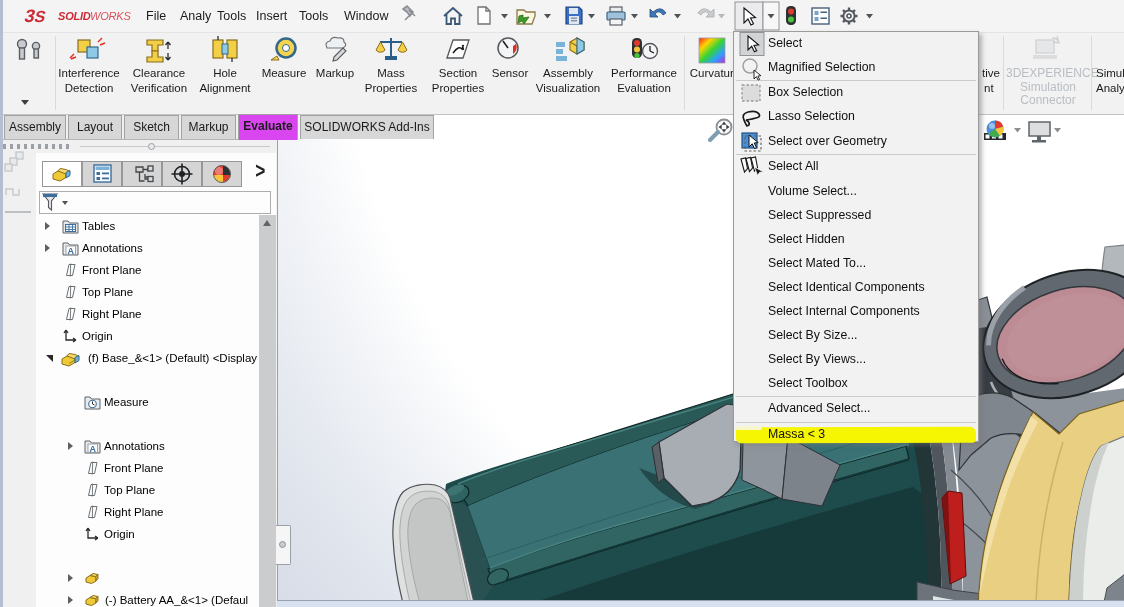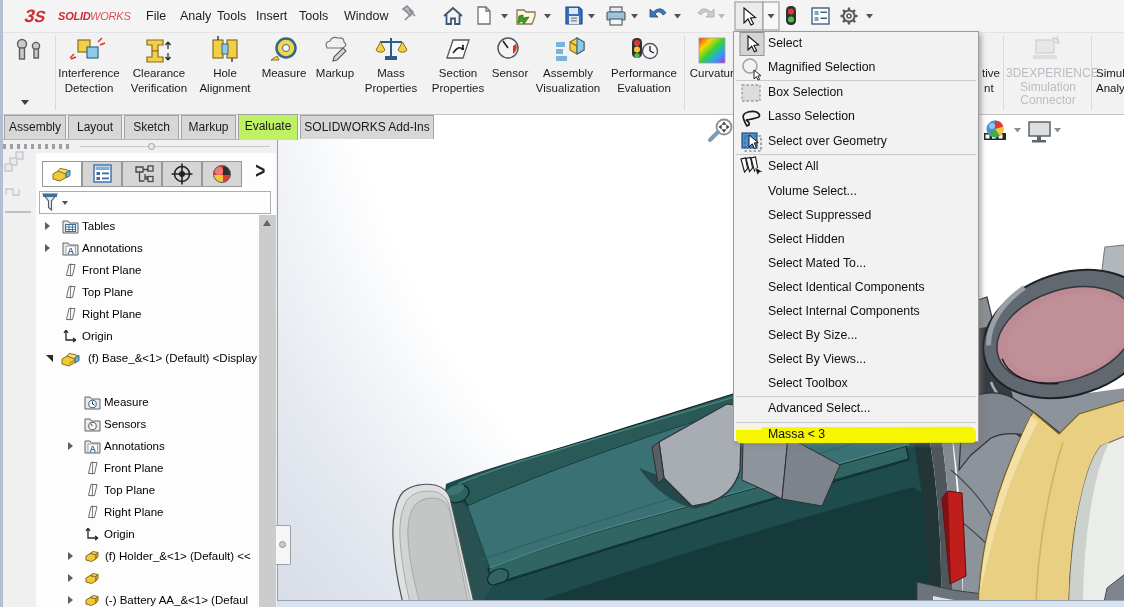--- a/index.html
+++ b/index.html
@@ -4,21 +4,21 @@
 html,body{width:1124px;height:607px;overflow:hidden;font-family:"Liberation Sans",sans-serif}
 #app{position:absolute;top:0;left:0;width:1124px;height:607px;background:#f0f0f1;overflow:hidden}
 .abs{position:absolute}
 #titlebar{position:absolute;top:0;left:0;width:1124px;height:32px;background:#f4f4f5}
 #menus span{position:absolute;top:9px;font-size:12.5px;color:#1c1c1c}
 #ribbon{position:absolute;top:32px;left:0;width:1124px;height:83px;background:#f2f2f3;border-top:1px solid #e4e4e6;border-bottom:1px solid #c3c3c6}
 .rbtn{position:absolute;top:0;height:80px;text-align:center}
 .rbtn .lbl{position:absolute;top:33px;width:100%;font-size:11.5px;line-height:14.5px;color:#1a1a1a}
 .rsep{position:absolute;top:3px;height:74px;width:1px;background:#dadadc}
 .tab{position:absolute;top:115px;height:24px;background:#d7d7d7;border:1px solid #a2a2a2;border-bottom:none;font-size:12px;color:#1a1a1a;text-align:center;line-height:22px;z-index:6}
-.tab.active{background:#bef264;font-weight:normal;top:114px;height:26px;z-index:7}
+.tab.active{background:#d946ef;font-weight:bold;top:114px;height:26px;z-index:7}
 #viewport{position:absolute;top:115px;left:277px;width:847px;height:485px;border-left:1px solid #9aa0a6;background:radial-gradient(circle 1000px at 90% -30%,#ffffff 70%,#f3f5f8 77%,#e4e8ef 87%,#dadfe9 96%,#d7dce6 100%);overflow:hidden}
 #statusbar{position:absolute;top:600px;left:277px;width:847px;height:7px;background:#d7e1f0;border-top:1px solid #96a1b3;z-index:4}
 #panel{position:absolute;top:139px;left:0;width:277px;height:468px;background:#f0f0f1;border-top:1px solid #b5b5b5;z-index:3}
 #pwhite{position:absolute;left:36px;top:13px;width:240px;height:455px;background:#fdfdfe}
 .ptab{position:absolute;top:21px;width:40px;height:26px;background:#d5d5d5;border:1px solid #979797;z-index:2}
 .ptab.active{background:#fff}
 #filterrow{position:absolute;top:51px;left:39px;width:232px;height:23px;background:#fdfdfd;border:1px solid #aeaeae}
 .trow{position:absolute;height:22px;line-height:22px;white-space:nowrap;font-size:11.5px;color:#000;z-index:2}
 .tarr{position:absolute;width:0;height:0;border-left:5px solid #5f5f5f;border-top:4px solid transparent;border-bottom:4px solid transparent;top:7px}
 .tarrd{position:absolute;width:0;height:0;border-top:7px solid #2a2a2a;border-left:7px solid transparent;top:8px}
@@ -384,28 +384,20 @@
         <div class="tlbl" style="left:88px">(f) Base_&amp;&lt;1&gt; (Default) &lt;Display</div>
       </div>
     <div class="trow" style="left:0;top:251px;width:259px;overflow:hidden">
         <div class="ticon" style="left:84px"><svg width="17" height="16" viewBox="0 0 17 16">
             <path d="M1 3 h5 l1.5 2 H16 v10 H1 z" fill="#e8eaec" stroke="#5f6468" stroke-width="1"></path>
             <circle cx="8.5" cy="10" r="3.8" fill="#fdfdfd" stroke="#3c6e9e" stroke-width="1.1"></circle>
             <path d="M8.5 10 v-2.5 M8.5 10 l2 1" stroke="#26292c" stroke-width="1"></path>
           </svg></div>
         <div class="tlbl" style="left:104px">Measure</div>
       </div>
-    <div class="trow" style="left:0;top:273px;width:259px;overflow:hidden">
-        <div class="ticon" style="left:84px"><svg width="17" height="16" viewBox="0 0 17 16">
-            <path d="M1 3 h5 l1.5 2 H16 v10 H1 z" fill="#e8eaec" stroke="#5f6468" stroke-width="1"></path>
-            <circle cx="8.5" cy="10" r="3.8" fill="#fdfdfd" stroke="#5f6468" stroke-width="1.1"></circle>
-            <path d="M8.5 10 L6.5 7.5" stroke="#d02a1e" stroke-width="1.2"></path>
-          </svg></div>
-        <div class="tlbl" style="left:104px">Sensors</div>
-      </div>
     <div class="trow" style="left:0;top:295px;width:259px;overflow:hidden">
         <div class="tarr" style="left:68px"></div>
         <div class="ticon" style="left:84px"><svg width="17" height="16" viewBox="0 0 17 16">
             <path d="M1 3 h5 l1.5 2 H16 v10 H1 z" fill="#e8eaec" stroke="#5f6468" stroke-width="1"></path>
             <rect x="4" y="6" width="9.5" height="8.5" fill="#fdfdfd" stroke="#8a8f93" stroke-width="0.8"></rect>
             <text x="5.5" y="13.5" font-size="9" font-weight="bold" fill="#3c6e9e" font-family="Liberation Sans">A</text>
           </svg></div>
         <div class="tlbl" style="left:104px">Annotations</div>
       </div>
     <div class="trow" style="left:0;top:317px;width:259px;overflow:hidden">
@@ -427,29 +419,20 @@
             <path d="M4.5 13.5 L7 2.5 L13 2.5 L10.5 13.5 Z" fill="none" stroke="#6a6f73" stroke-width="1"></path>
             <path d="M8.7 1.5 L8.3 14.5" stroke="#6a6f73" stroke-width="0.9"></path>
           </svg></div>
         <div class="tlbl" style="left:104px">Right Plane</div>
       </div>
     <div class="trow" style="left:0;top:383px;width:259px;overflow:hidden">
         <div class="ticon" style="left:84px"><svg width="17" height="16" viewBox="0 0 17 16">
             <path d="M4 2 V12 H14 M4 2 l-2 3 M4 2 l2 3 M14 12 l-3 -2 M14 12 l-3 2" stroke="#26292c" stroke-width="1.3" fill="none"></path>
           </svg></div>
         <div class="tlbl" style="left:104px">Origin</div>
-      </div>
-    <div class="trow" style="left:0;top:405px;width:259px;overflow:hidden">
-        <div class="tarr" style="left:68px"></div>
-        <div class="ticon" style="left:84px"><svg width="18" height="16" viewBox="0 0 18 16">
-            <path d="M2 8 l4 -2.5 6 1 v4.5 l-4.5 2.5 -5.5 -1.5 z" fill="#f0c937" stroke="#8a6d1d" stroke-width="1"></path>
-            <path d="M6 5.5 l3 -2 5 1 -2.5 2 z" fill="#f7dc6a" stroke="#8a6d1d" stroke-width="1"></path>
-            <path d="M12 6.5 l2 -2 v4 l-2 2.5 z" fill="#e5b92e" stroke="#8a6d1d" stroke-width="1"></path>
-          </svg></div>
-        <div class="tlbl" style="left:105px">(f) Holder_&amp;&lt;1&gt; (Default) &lt;&lt;</div>
       </div>
     <div class="trow" style="left:0;top:427px;width:259px;overflow:hidden">
         <div class="tarr" style="left:68px"></div>
         <div class="ticon" style="left:84px"><svg width="18" height="16" viewBox="0 0 18 16">
             <path d="M2 8 l4 -2.5 6 1 v4.5 l-4.5 2.5 -5.5 -1.5 z" fill="#f0c937" stroke="#8a6d1d" stroke-width="1"></path>
             <path d="M6 5.5 l3 -2 5 1 -2.5 2 z" fill="#f7dc6a" stroke="#8a6d1d" stroke-width="1"></path>
             <path d="M12 6.5 l2 -2 v4 l-2 2.5 z" fill="#e5b92e" stroke="#8a6d1d" stroke-width="1"></path>
           </svg></div>
       </div>
     <div class="trow" style="left:0;top:449px;width:259px;overflow:hidden">

